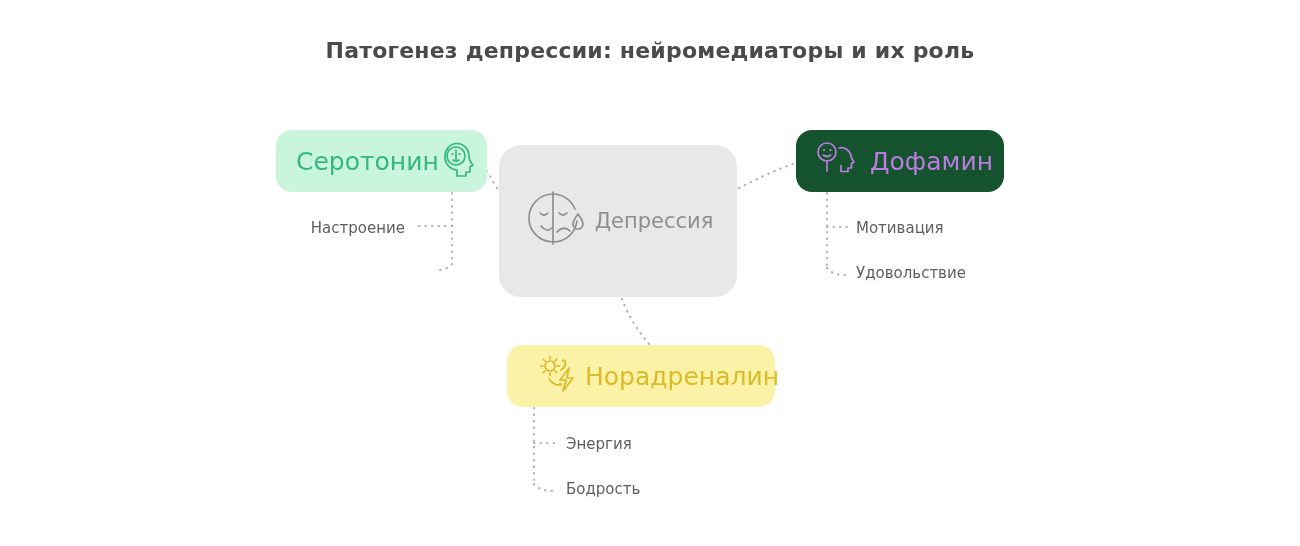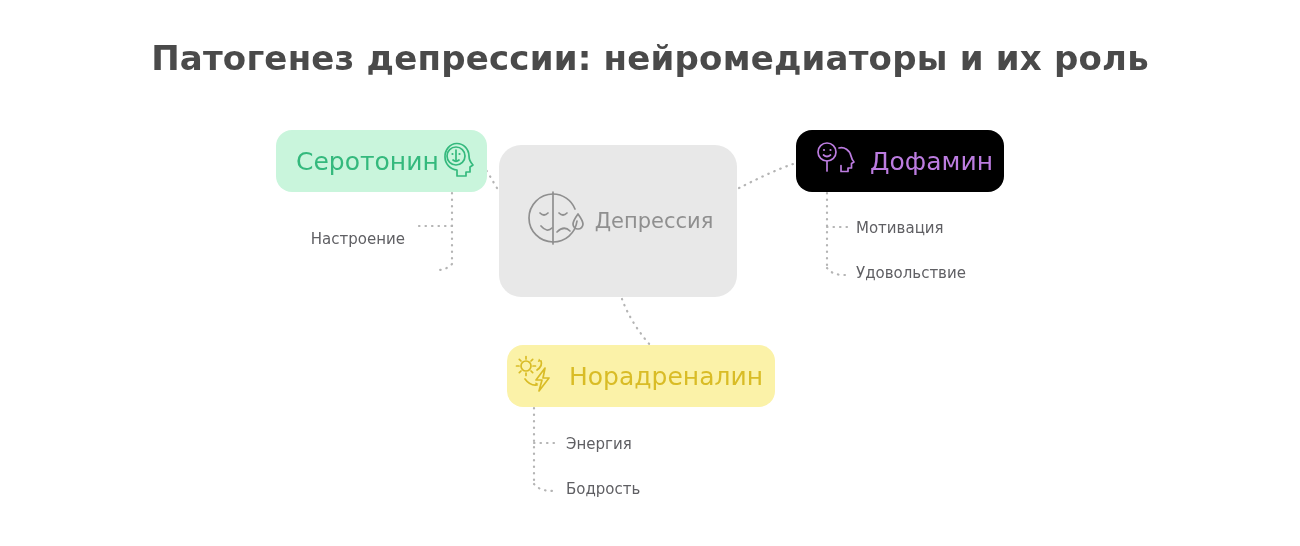--- a/index.html
+++ b/index.html
@@ -21,21 +21,21 @@
     height: 546px;
   }
 
   
   .title {
     position: absolute;
     left: 0;
     top: 38px;
     width: 1300px;
     text-align: center;
-    font-size: 34px;
+    font-size: 22px;
     font-weight: bold;
     color: #4a4a4a;
     letter-spacing: 0.2px;
     font-family: "DejaVu Sans", "Liberation Sans", sans-serif;
   }
 
   
   #links {
     position: absolute;
     left: 0;
@@ -101,52 +101,52 @@
     padding: 0 17px 0 20px;
   }
   #node-serotonin .node-label { color: #34b97d; }
 
   
   #node-dopamine {
     left: 796px;
     top: 130px;
     width: 208px;
     height: 62px;
-    background: #000000;
+    background: #14532d;
     justify-content: flex-start;
     gap: 12px;
     padding: 0 18px;
   }
   #node-dopamine .node-label { color: #bc7ce0; }
 
   
   #node-noradrenaline {
     left: 507px;
     top: 345px;
     width: 268px;
     height: 62px;
     background: #fbf2a8;
     justify-content: flex-start;
-    gap: 12px;
-    padding: 0 6px;
+    gap: 4px;
+    padding: 0 30px;
   }
   #node-noradrenaline .node-label { color: #d9bc26; }
 
   
   .leaf {
     position: absolute;
     font-size: 15px;
     color: #5f5f63;
     white-space: nowrap;
     font-weight: 400;
   }
   .leaf-right { text-align: right; }
   .leaf-left  { text-align: left; }
 
-  #leaf-mood              { right: 895px; top: 230px; }
+  #leaf-mood              { right: 895px; top: 219px; }
   #leaf-emotional         { right: 895px; top: 259px; }
   #leaf-motivation        { left: 856px;  top: 219px; }
   #leaf-pleasure          { left: 856px;  top: 264px; }
   #leaf-energy            { left: 566px;  top: 435px; text-align: center; }
   #leaf-vigor             { left: 566px;  top: 480px; }
 </style>
 </head>
 <body>
 
 <div id="canvas">

